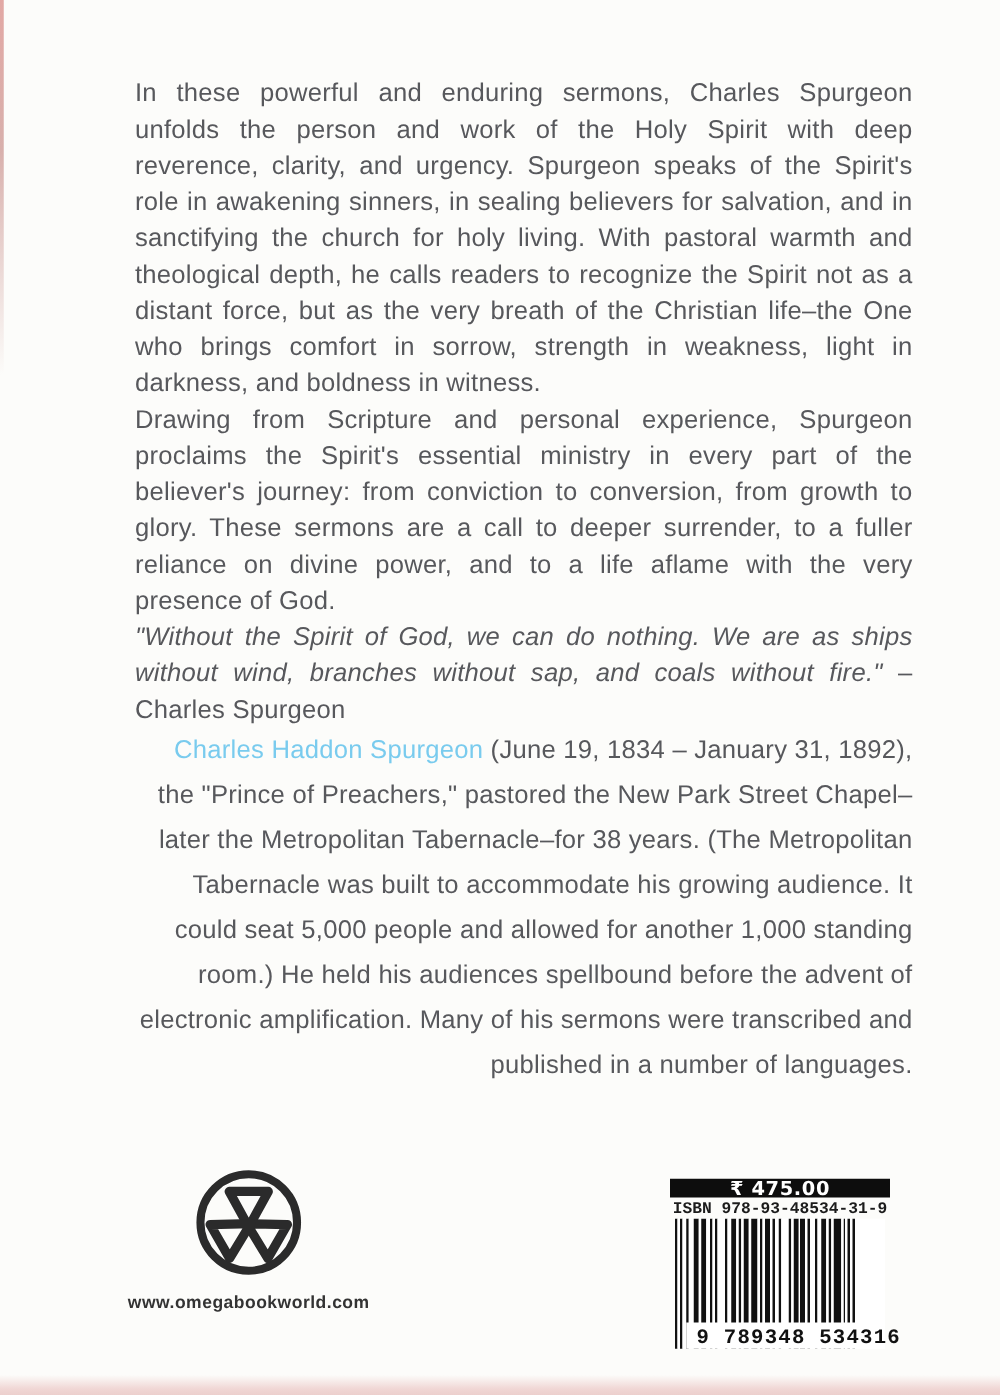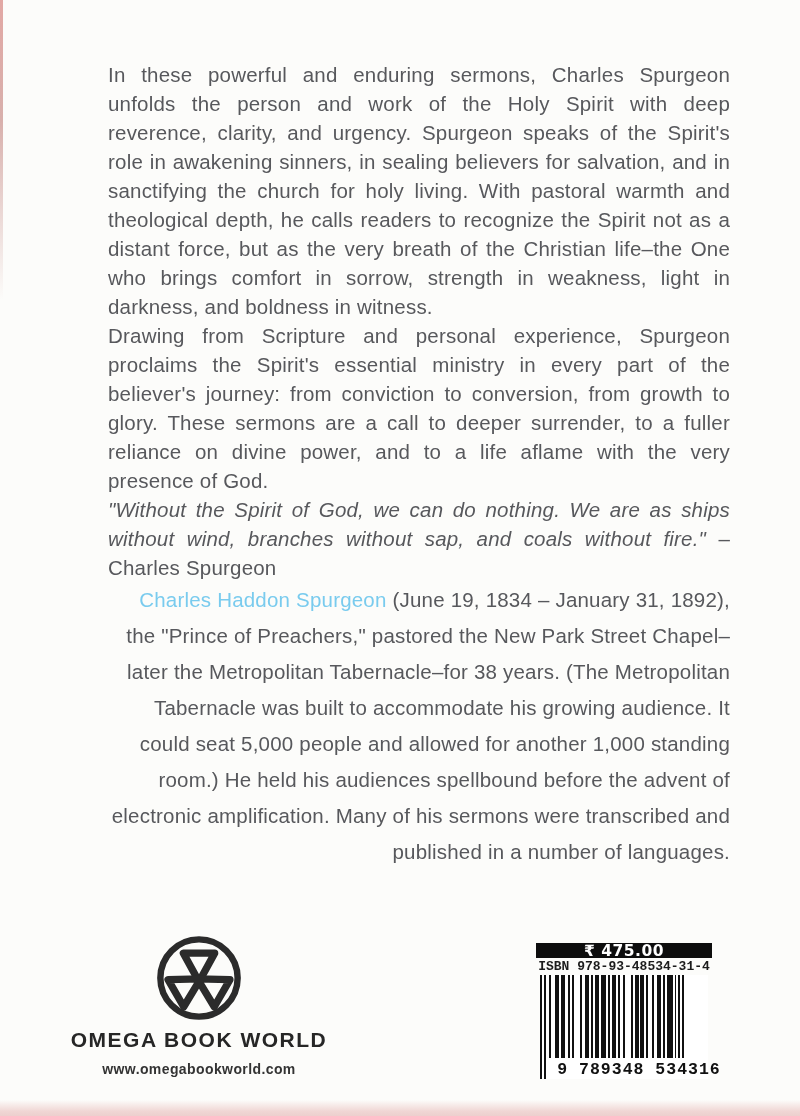--- a/index.html
+++ b/index.html
@@ -107,29 +107,28 @@
     <div class="logo-wrap">
       <svg viewBox="0 0 100 100" aria-hidden="true">
         <circle cx="50" cy="50" r="42" fill="none" stroke="#2b2b2b" stroke-width="7"></circle>
         <g fill="none" stroke="#2b2b2b" stroke-width="8" stroke-linejoin="round">
           <path d="M 50 54 L 33 23 L 67 23 Z"></path>
           <path d="M 50 54 L 33 23 L 67 23 Z" transform="rotate(120 50 52)"></path>
           <path d="M 50 54 L 33 23 L 67 23 Z" transform="rotate(240 50 52)"></path>
         </g>
       </svg>
     </div>
-    <div class="publisher-name">OMEGA BOOK WORLD</div>
     <div class="publisher-site">www.omegabookworld.com</div>
   </div>
 
   <div class="purchase">
     <div class="price-box">
       <span>₹ 475.00</span>
     </div>
-    <div class="isbn-line">ISBN 978-93-48534-31-4</div>
+    <div class="isbn-line">ISBN 978-93-48534-31-9</div>
     <div class="barcode-wrap">
       <div class="bars" id="bars">
           <span class="b" style="width: 1.9px;"></span>
           <span class="w" style="width: 1.9px;"></span>
           <span class="b" style="width: 1.9px;"></span>
           <span class="w" style="width: 3.8px;"></span>
           <span class="b" style="width: 1.9px;"></span>
           <span class="w" style="width: 3.8px;"></span>
           <span class="b" style="width: 3.8px;"></span>
           <span class="w" style="width: 1.9px;"></span>

